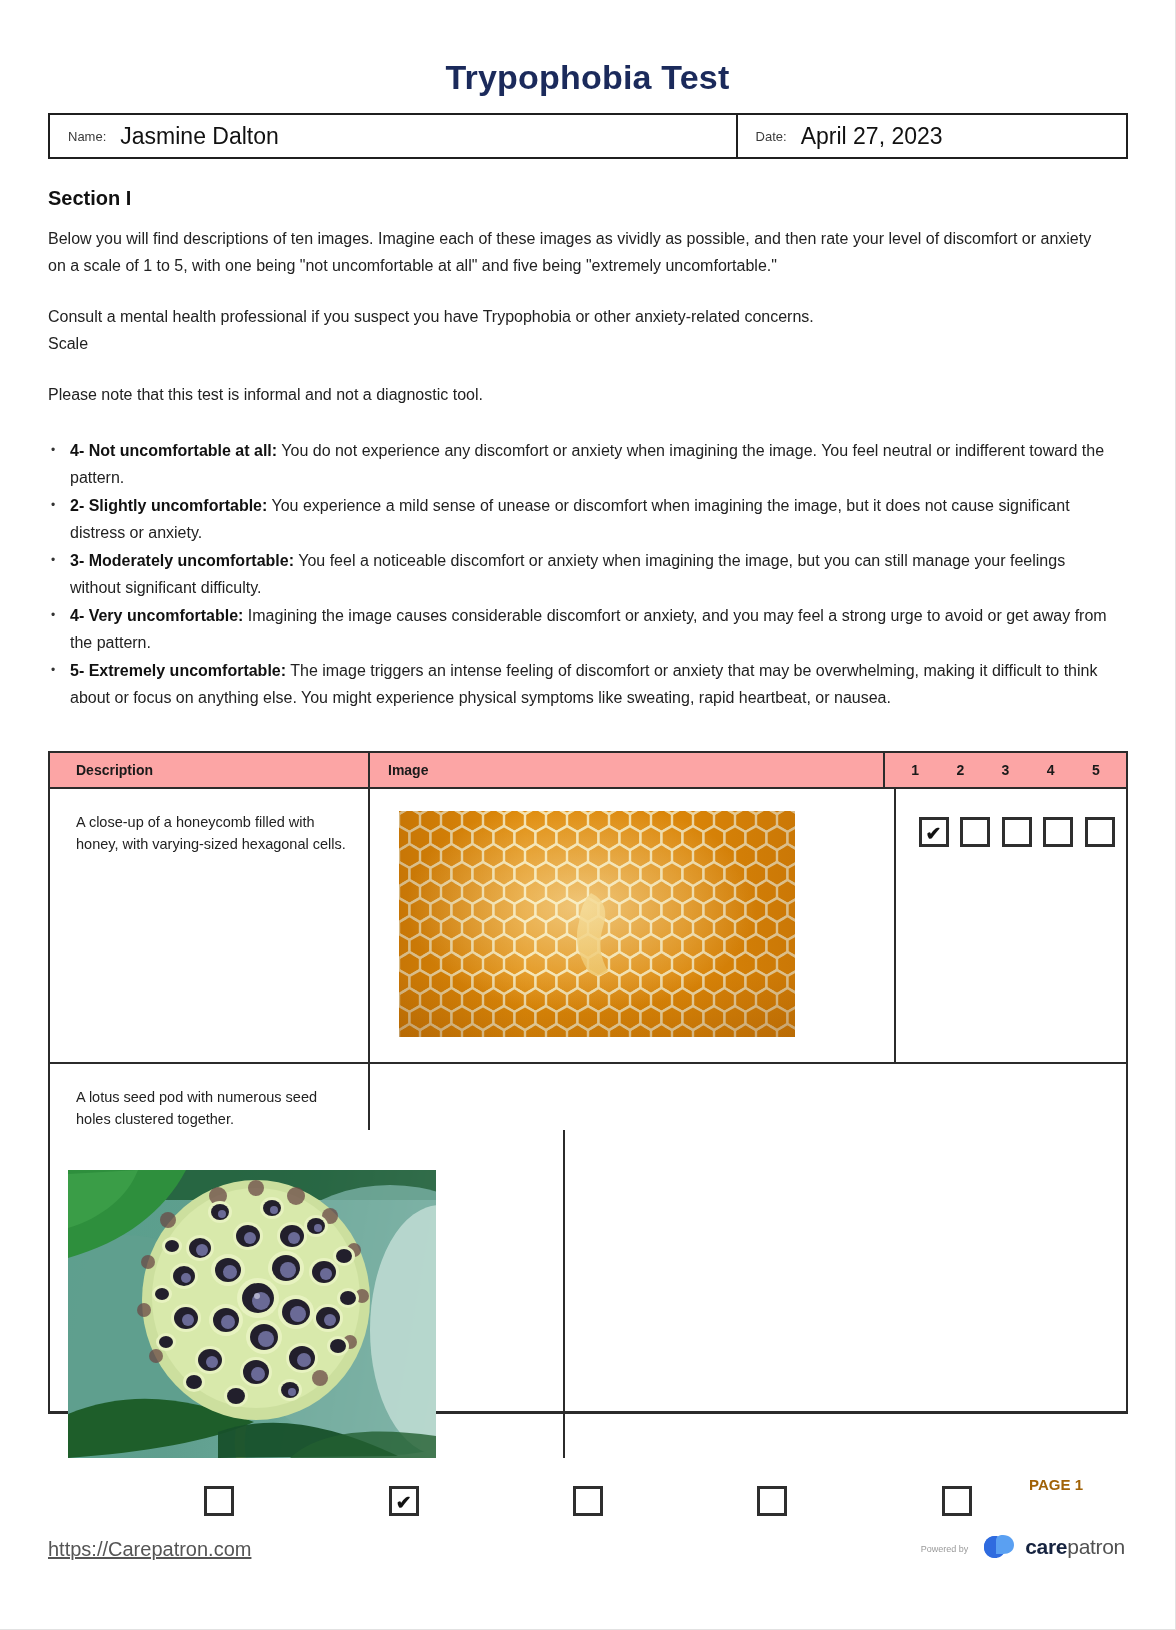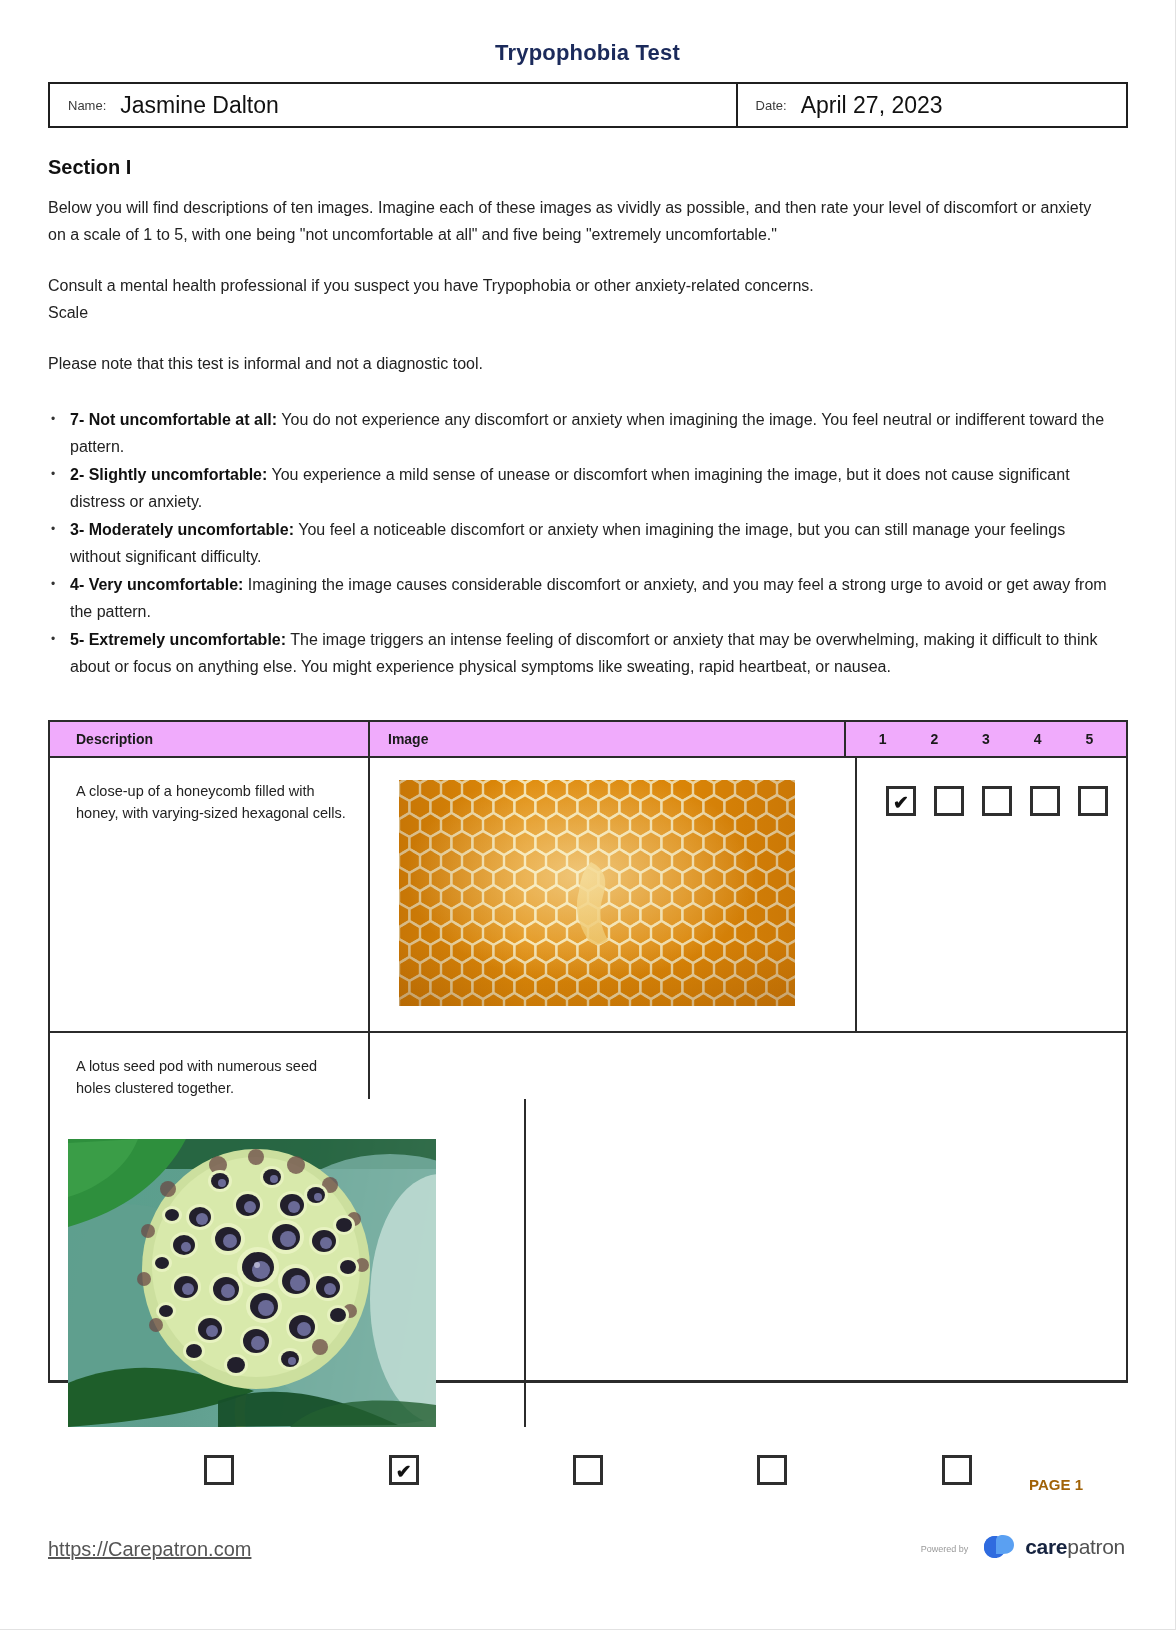--- a/index.html
+++ b/index.html
@@ -8,22 +8,22 @@
     width: 1176px; height: 1630px;
     position: relative; overflow: hidden;
     font-family: "Liberation Sans", sans-serif;
     color: #1c1c1c;
     border-right: 1px solid #e2e2e2;
     border-bottom: 1px solid #e2e2e2;
   }
   .content { padding: 0 48px; }
 
   .title {
-    margin-top: 40px; text-align: center;
-    font-size: 22px; font-weight: bold; color: #1b2a5b;
+    margin-top: 58px; text-align: center;
+    font-size: 34px; font-weight: bold; color: #1b2a5b;
     letter-spacing: .2px;
   }
 
   .id-box {
     margin-top: 16px; width: 1080px; height: 46px;
     border: 2px solid #1f1f1f; display: flex;
   }
   .id-cell { display:flex; align-items:center; padding-left:18px; }
   .id-cell.name { width: 63.9%; border-right: 2px solid #1f1f1f; }
   .id-cell.date { flex: 1; }
@@ -46,25 +46,25 @@
     font-size: 12px; color:#333; line-height: 27px;
   }
   ul.scale b { color:#111; }
 
   
   .rating-table {
     margin-top: 40px; width: 1080px;
     border: 2px solid #2b2b2b; border-bottom-width: 3px;
   }
   .t-row { display: flex; }
-  .t-row.header { background: #f0abfc; height: 36px; border-bottom: 2px solid #2b2b2b; }
+  .t-row.header { background: #fca5a5; height: 36px; border-bottom: 2px solid #2b2b2b; }
   .t-row.r1 { height: 275px; border-bottom: 2px solid #2b2b2b; gap: 11px; }
   .t-row.r2 { height: 347px; flex-direction: column; }
   .col-desc  { width: 320px; border-right: 2px solid #2b2b2b; padding: 14px 16px 0 26px; }
-  .col-img   { width: 476px; border-right: 2px solid #2b2b2b; padding: 22px 0 0 18px; }
+  .col-img   { width: 515px; border-right: 2px solid #2b2b2b; padding: 22px 0 0 18px; }
   .col-rate  { flex: 1; display: flex; justify-content: space-evenly; align-items: flex-start; padding-top: 28px; }
   .t-row.header .col-desc, .t-row.header .col-img {
     padding-top: 0; display: flex; align-items: center;
     font-size: 14px; font-weight: bold; color:#1a1a1a;
   }
   .t-row.header .col-rate { padding-top: 0; align-items: center; }
   .rate-num { width: 30px; text-align: center; font-size: 14px; font-weight: bold; color:#1a1a1a; }
   .desc-text { font-size: 14.5px; line-height: 22px; color:#222; padding-top: 8px; }
 
   .checkbox {
@@ -123,21 +123,21 @@
   <div class="section-heading">Section I</div>
 
   <p class="para intro">Below you will find descriptions of ten images. Imagine each of these images as vividly as possible, and then rate your level of discomfort or anxiety on a scale of 1 to 5, with one being "not uncomfortable at all" and five being "extremely uncomfortable."</p>
   <p class="para">
     <span>Consult a mental health professional if you suspect you have Trypophobia or other anxiety-related concerns.</span>
     <span class="scale-word">Scale</span>
   </p>
   <p class="para">Please note that this test is informal and not a diagnostic tool.</p>
 
   <ul class="scale">
-    <li><b>7- Not uncomfortable at all:</b> <span>You do not experience any discomfort or anxiety when imagining the image. You feel neutral or indifferent toward the pattern.</span></li>
+    <li><b>4- Not uncomfortable at all:</b> <span>You do not experience any discomfort or anxiety when imagining the image. You feel neutral or indifferent toward the pattern.</span></li>
     <li><b>2- Slightly uncomfortable:</b> <span>You experience a mild sense of unease or discomfort when imagining the image, but it does not cause significant distress or anxiety.</span></li>
     <li><b>3- Moderately uncomfortable:</b> <span>You feel a noticeable discomfort or anxiety when imagining the image, but you can still manage your feelings without significant difficulty.</span></li>
     <li><b>4- Very uncomfortable:</b> <span>Imagining the image causes considerable discomfort or anxiety, and you may feel a strong urge to avoid or get away from the pattern.</span></li>
     <li><b>5- Extremely uncomfortable:</b> <span>The image triggers an intense feeling of discomfort or anxiety that may be overwhelming, making it difficult to think about or focus on anything else. You might experience physical symptoms like sweating, rapid heartbeat, or nausea.</span></li>
   </ul>
 
   <div class="rating-table">
     <div class="t-row header">
       <div class="col-desc">Description</div>
       <div class="col-img">Image</div>

